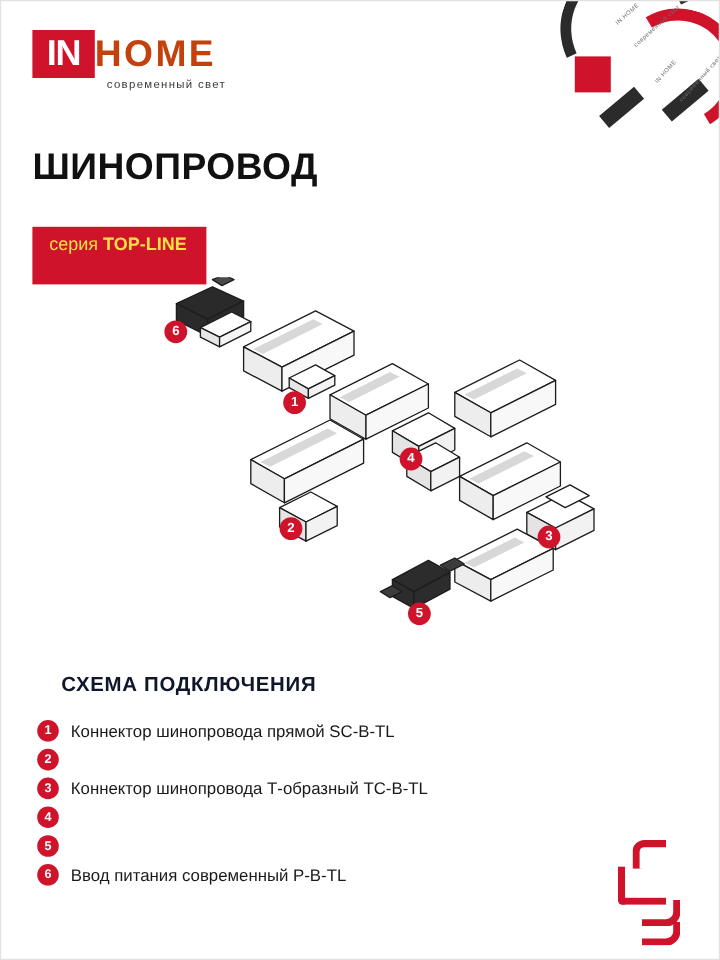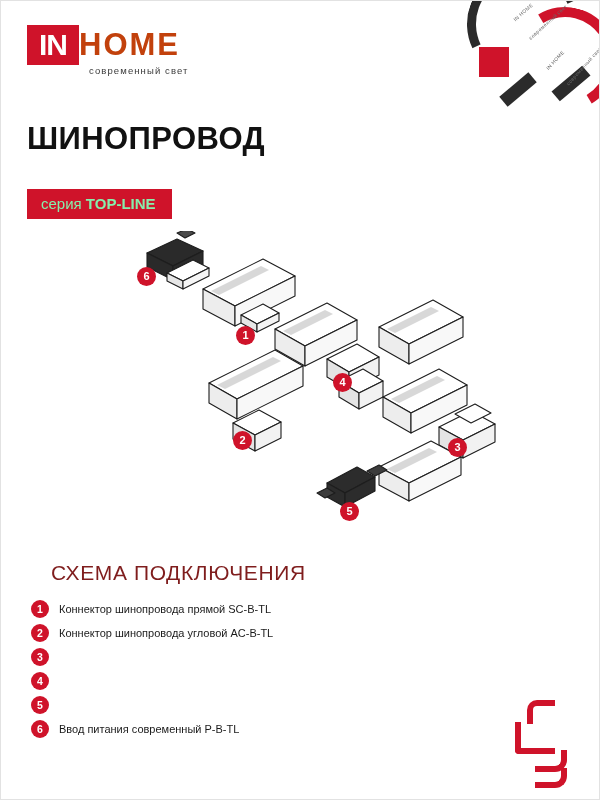--- a/index.html
+++ b/index.html
@@ -139,24 +139,24 @@
     letter-spacing: .4px;
     color: #111111;
     margin-top: 32px;
   }
   .title-line2 { display: block; }
 
   .series-badge {
     position: absolute;
     left: 26px;
     top: 188px;
-    height: 30px;
+    height: 48px;
     padding: 0 16px 0 14px;
     background: #cf132a;
-    color: #86efac;
+    color: #fde047;
     font-size: 15px;
     line-height: 30px;
     white-space: nowrap;
   }
   .series-badge b { font-weight: bold; }
 
   
   .diagram {
     position: absolute;
     left: 26px;
@@ -177,23 +177,23 @@
     font-weight: bold;
     line-height: 19px;
     text-align: center;
   }
 
   
   .scheme-title {
     position: absolute;
     left: 50px;
     top: 560px;
-    font-size: 21px;
-    font-weight: normal;
-    color: #7f1d1d;
+    font-size: 17px;
+    font-weight: bold;
+    color: #0f172a;
     letter-spacing: .6px;
   }
   .legend {
     position: absolute;
     left: 30px;
     top: 597px;
     width: 520px;
   }
   .legend-row {
     display: flex;
@@ -208,21 +208,21 @@
     border-radius: 50%;
     background: #cf132a;
     color: #ffffff;
     font-size: 10.5px;
     font-weight: bold;
     line-height: 18px;
     text-align: center;
     margin-right: 10px;
   }
   .legend-text {
-    font-size: 11px;
+    font-size: 14px;
     color: #1a1a1a;
     white-space: nowrap;
   }
 
   
   .footer-mark {
     position: absolute;
     right: 18px;
     bottom: 14px;
     width: 70px;
@@ -372,24 +372,24 @@
 
   <div class="scheme-title">СХЕМА ПОДКЛЮЧЕНИЯ</div>
 
   <div class="legend">
     <div class="legend-row">
       <div class="legend-num">1</div>
       <div class="legend-text">Коннектор шинопровода прямой SC-B-TL</div>
     </div>
     <div class="legend-row">
       <div class="legend-num">2</div>
-      <div class="legend-text">Коннектор шинопровода угловой AC-B-TL</div>
     </div>
     <div class="legend-row">
       <div class="legend-num">3</div>
+      <div class="legend-text">Коннектор шинопровода Т-образный TC-B-TL</div>
     </div>
     <div class="legend-row">
       <div class="legend-num">4</div>
     </div>
     <div class="legend-row">
       <div class="legend-num">5</div>
     </div>
     <div class="legend-row">
       <div class="legend-num">6</div>
       <div class="legend-text">Ввод питания современный P-B-TL</div>

